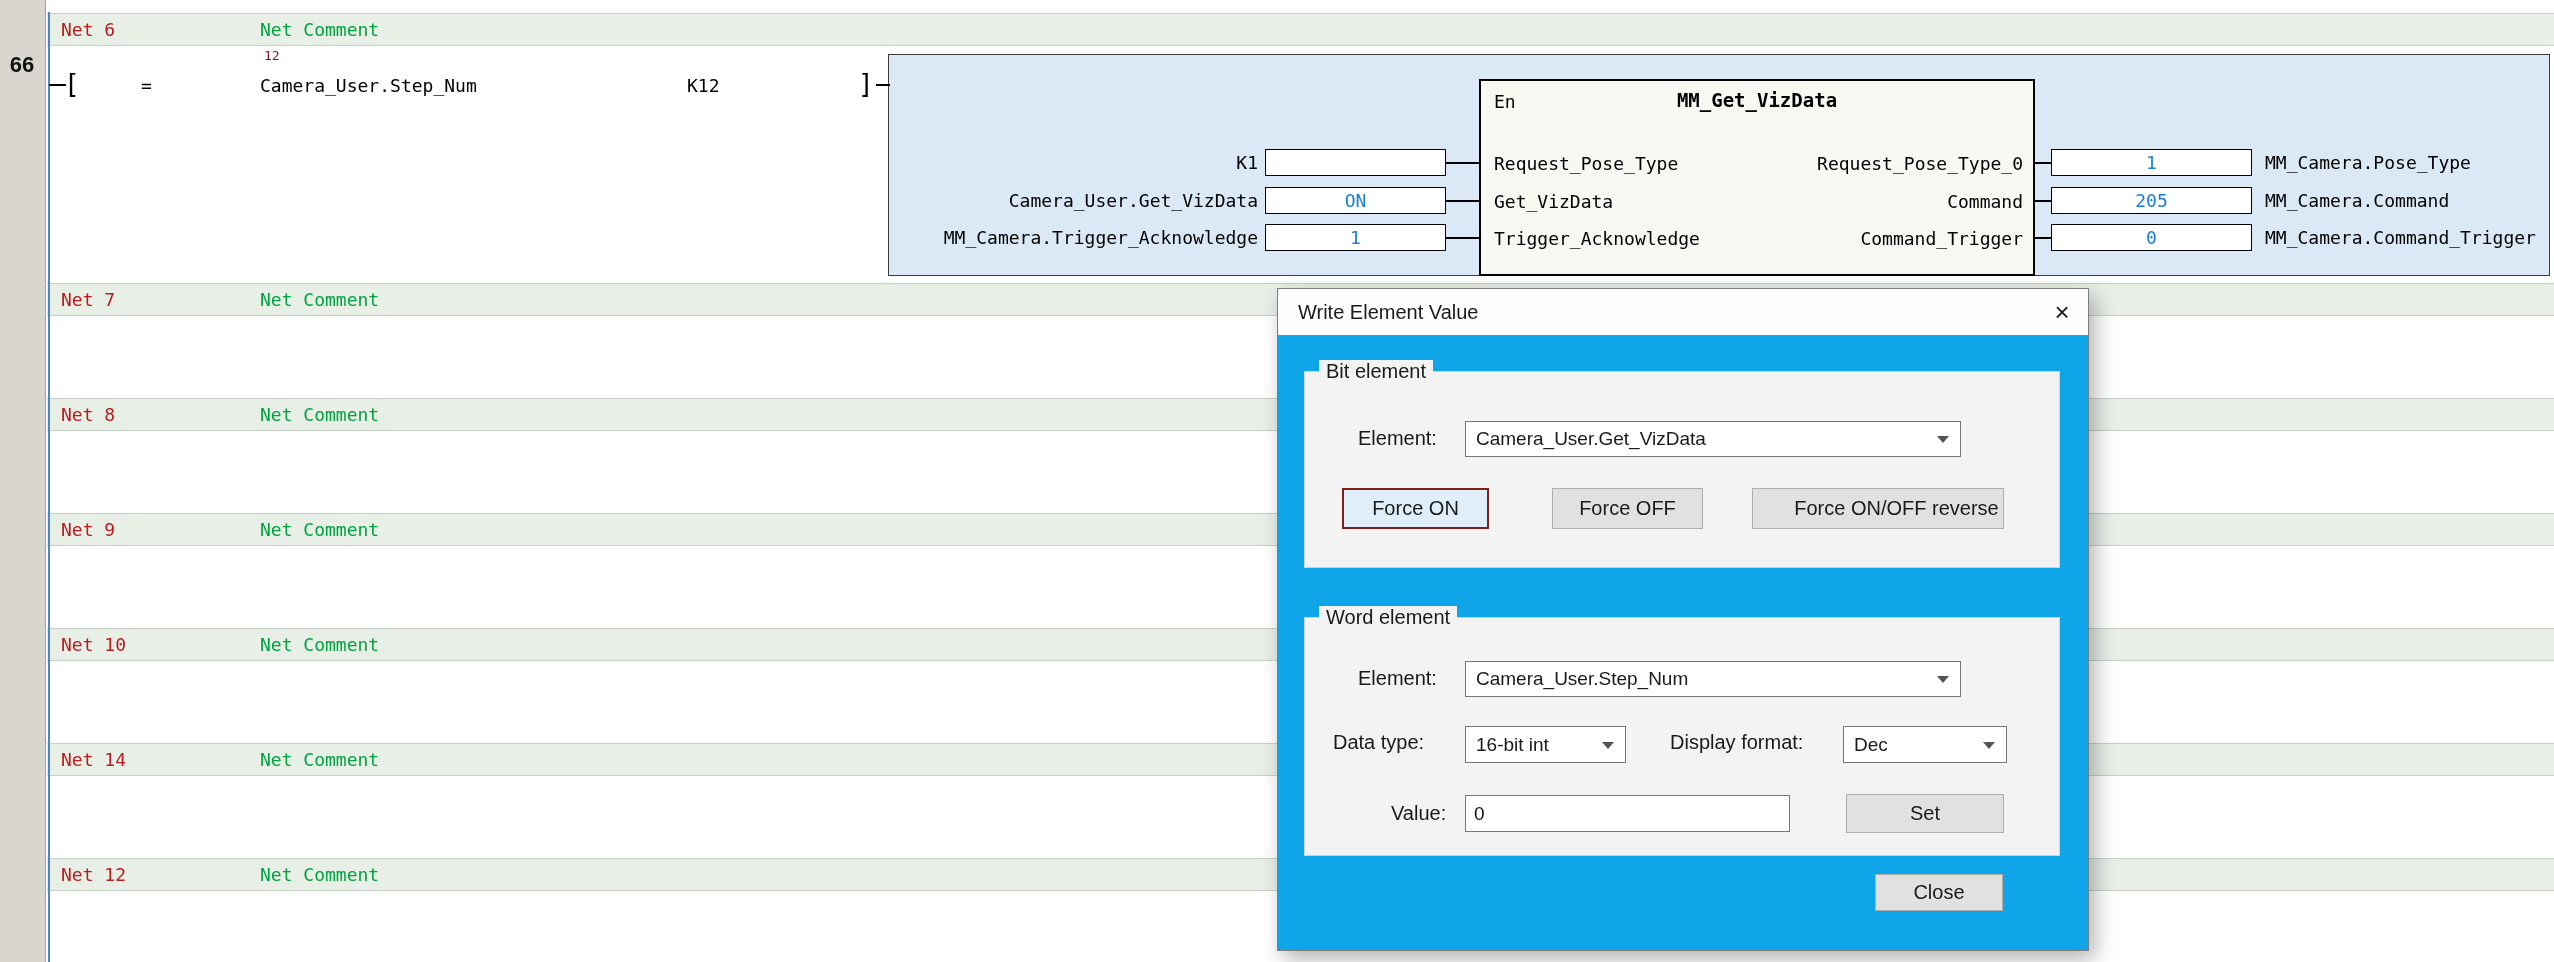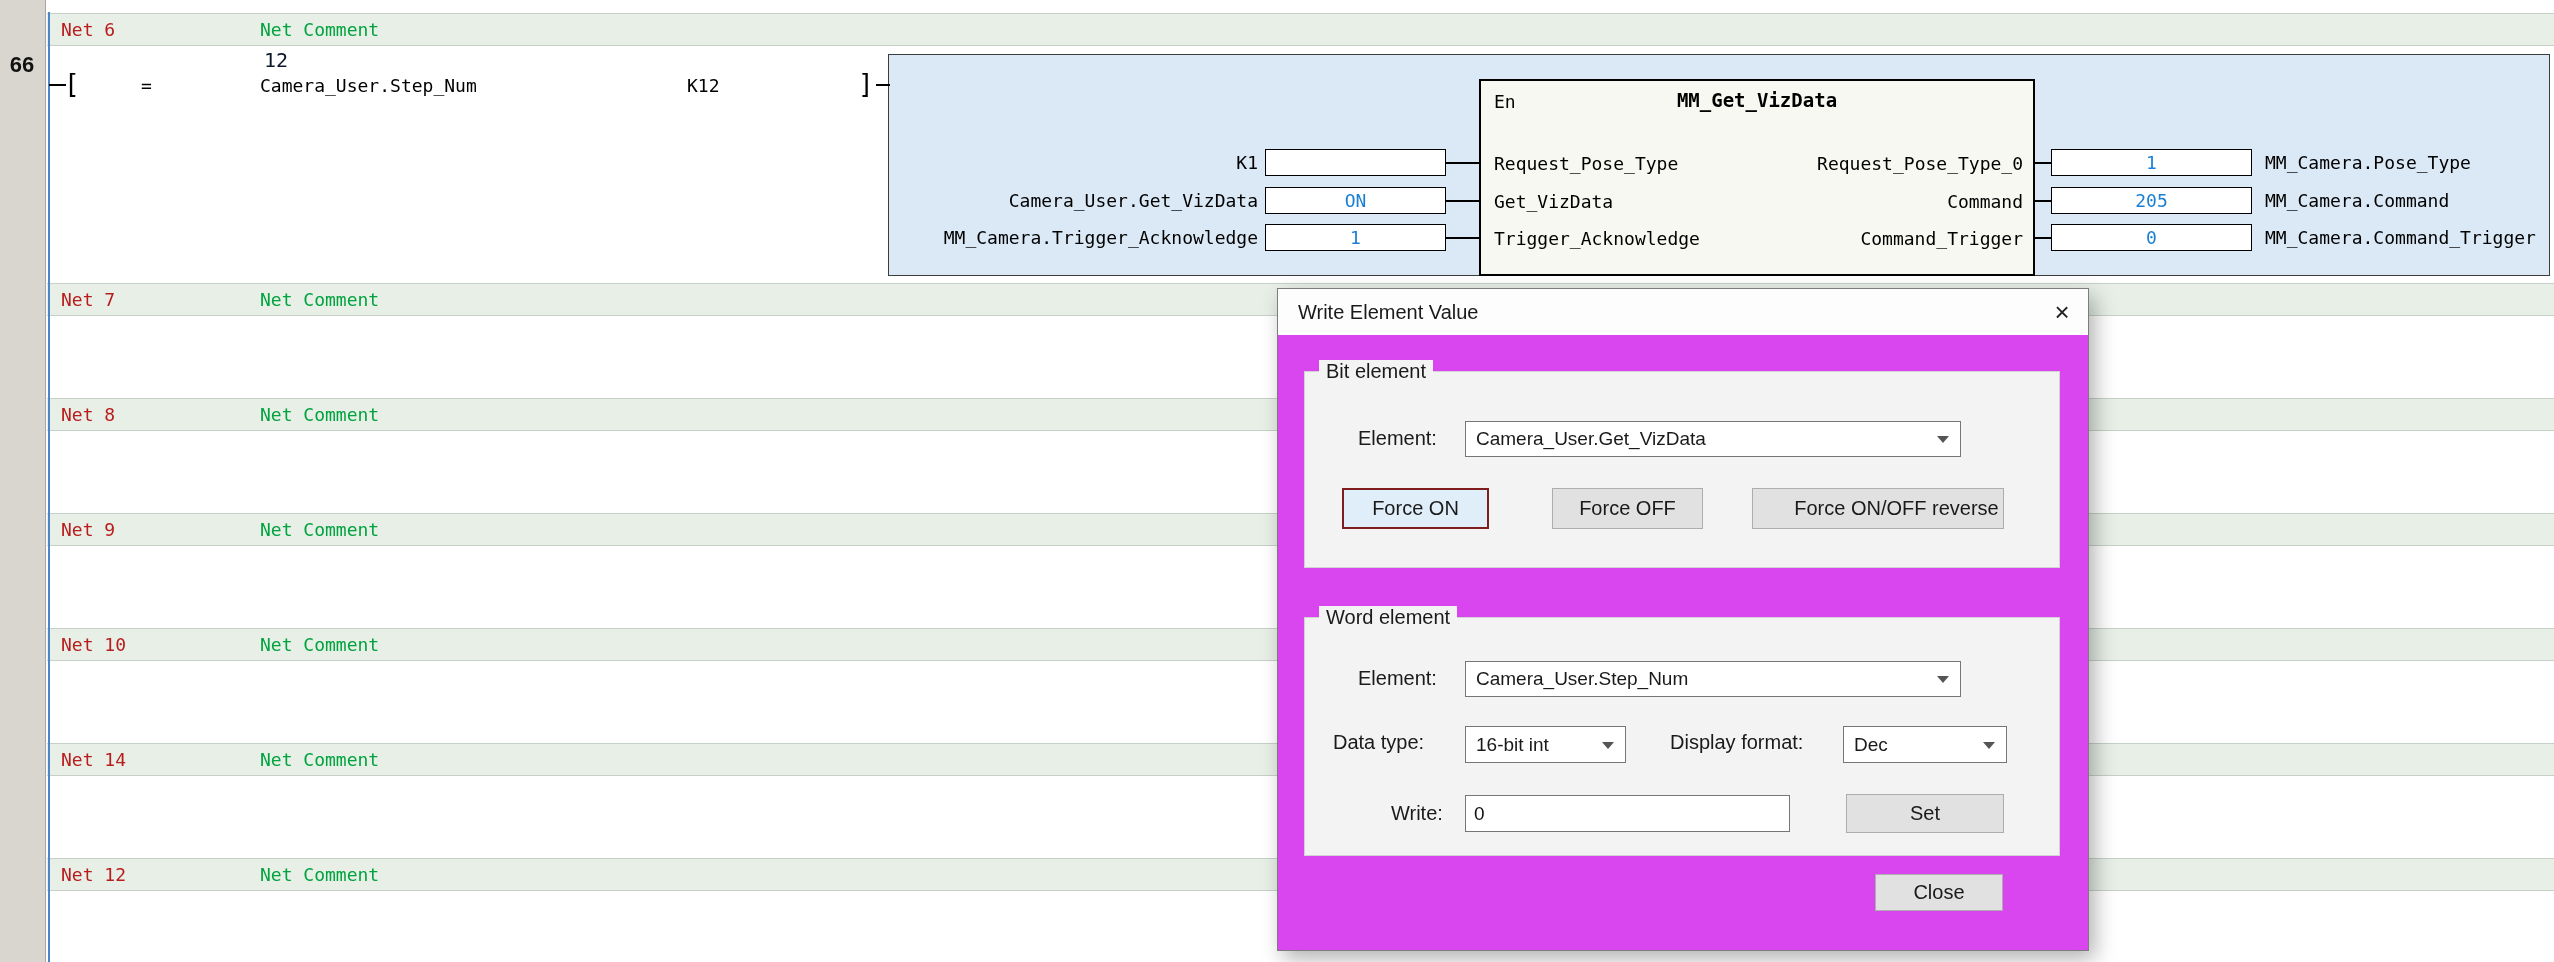--- a/index.html
+++ b/index.html
@@ -28,21 +28,21 @@
     background:#e7efe7; border-top:1px solid #c6d0c6; border-bottom:1px solid #c6d0c6;
     display:flex; align-items:center; font-size:18px; z-index:1;
   }
   .band .net-label { margin-left:14px; width:199px; color:#b91c1c; }
   .band .net-comment { color:#00a33e; }
   
   .wire { position:absolute; height:2px; background:#000; z-index:3; }
   .glyph { position:absolute; font-size:26px; line-height:26px; color:#000; z-index:3; }
   .op-sym { position:absolute; font-size:18px; color:#000; z-index:3; }
   .lad-text { position:absolute; font-size:18px; color:#000; white-space:nowrap; z-index:4; }
-  .lad-val { position:absolute; font-size:20px; color:#0f172a; white-space:nowrap; z-index:4; }
+  .lad-val { position:absolute; font-size:13px; color:#7f1d1d; white-space:nowrap; z-index:4; }
   .hl-region {
     position:absolute; left:888px; top:54px; width:1662px; height:222px;
     background:#dbe9f6; border:1px solid #3c3c3c; z-index:2;
   }
   .fblock {
     position:absolute; left:1479px; top:79px; width:556px; height:197px;
     background:#f8f8f2; border:2px solid #000; z-index:3;
   }
   .fblock .fb-title {
     position:absolute; top:8px; left:0; right:0; text-align:center;
@@ -60,21 +60,21 @@
   }
   .valbox {
     position:absolute; width:181px; height:27px; background:#fff; border:1px solid #000;
     display:flex; align-items:center; justify-content:center;
     font-size:18px; color:#1a7fd4; z-index:4;
   }
   .valbox.out { width:201px; }
   
   .dialog {
     position:absolute; left:1277px; top:288px; width:812px; height:663px;
-    background:#d946ef; border:1px solid #7c7c7c;
+    background:#0ea5e9; border:1px solid #7c7c7c;
     box-shadow:6px 8px 20px rgba(0,0,0,0.30);
     font-family:"Liberation Sans", sans-serif; z-index:10; color:#1a1a1a;
   }
   .dlg-titlebar {
     position:absolute; left:0; top:0; right:0; height:46px; background:#fdfdfd;
     display:flex; align-items:center; padding-left:20px;
   }
   .dlg-title { flex:1; font-size:20px; }
   .dlg-close {
     width:52px; height:46px; display:flex; align-items:center; justify-content:center;
@@ -220,21 +220,21 @@
       <span class="lbl" style="left:28px; top:113px;">Data type:</span>
       <div class="combo" style="left:160px; top:108px; width:161px; height:37px;">
         <span>16-bit int</span>
         <span class="chev"></span>
       </div>
       <span class="lbl" style="left:365px; top:113px;">Display format:</span>
       <div class="combo" style="left:538px; top:108px; width:164px; height:37px;">
         <span>Dec</span>
         <span class="chev"></span>
       </div>
-      <span class="lbl" style="left:86px; top:184px;">Write:</span>
+      <span class="lbl" style="left:86px; top:184px;">Value:</span>
       <input class="txtinput" style="left: 160px; top: 177px; width: 325px; height: 37px;" value="0">
       <div class="btn" style="left:541px; top:176px; width:158px; height:39px;">Set</div>
     </div>
 
     <div class="btn" style="left:597px; top:585px; width:128px; height:37px;">Close</div>
   </div>
 
 </div>
 
 </body></html>

